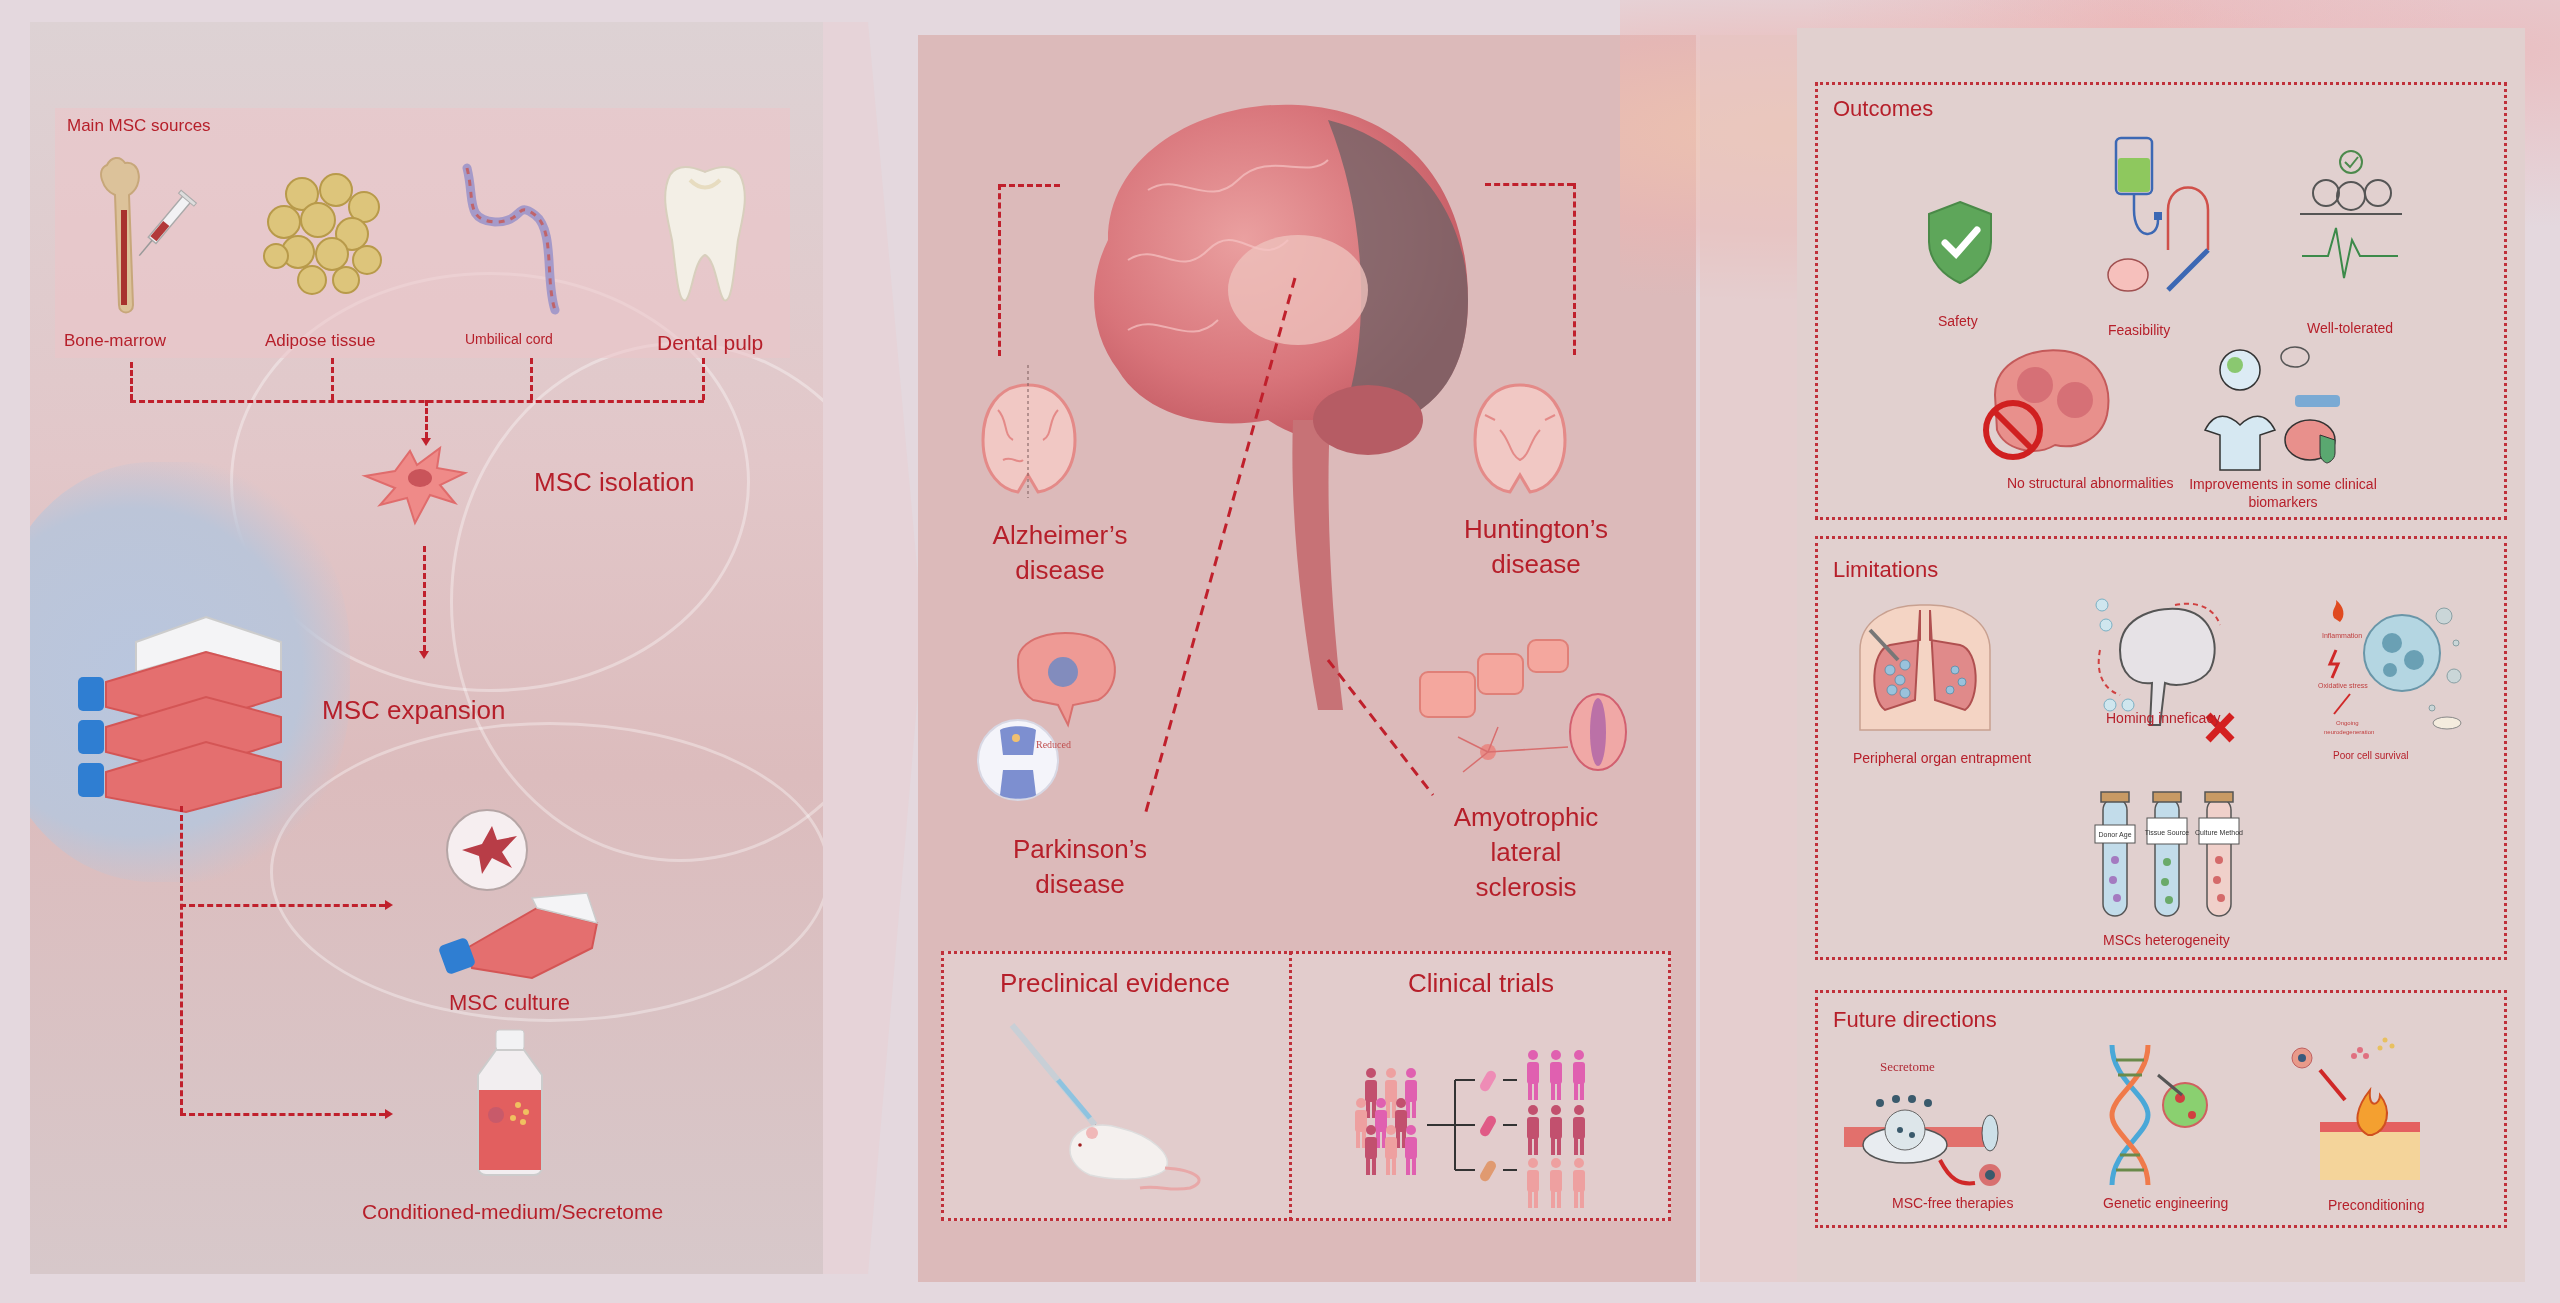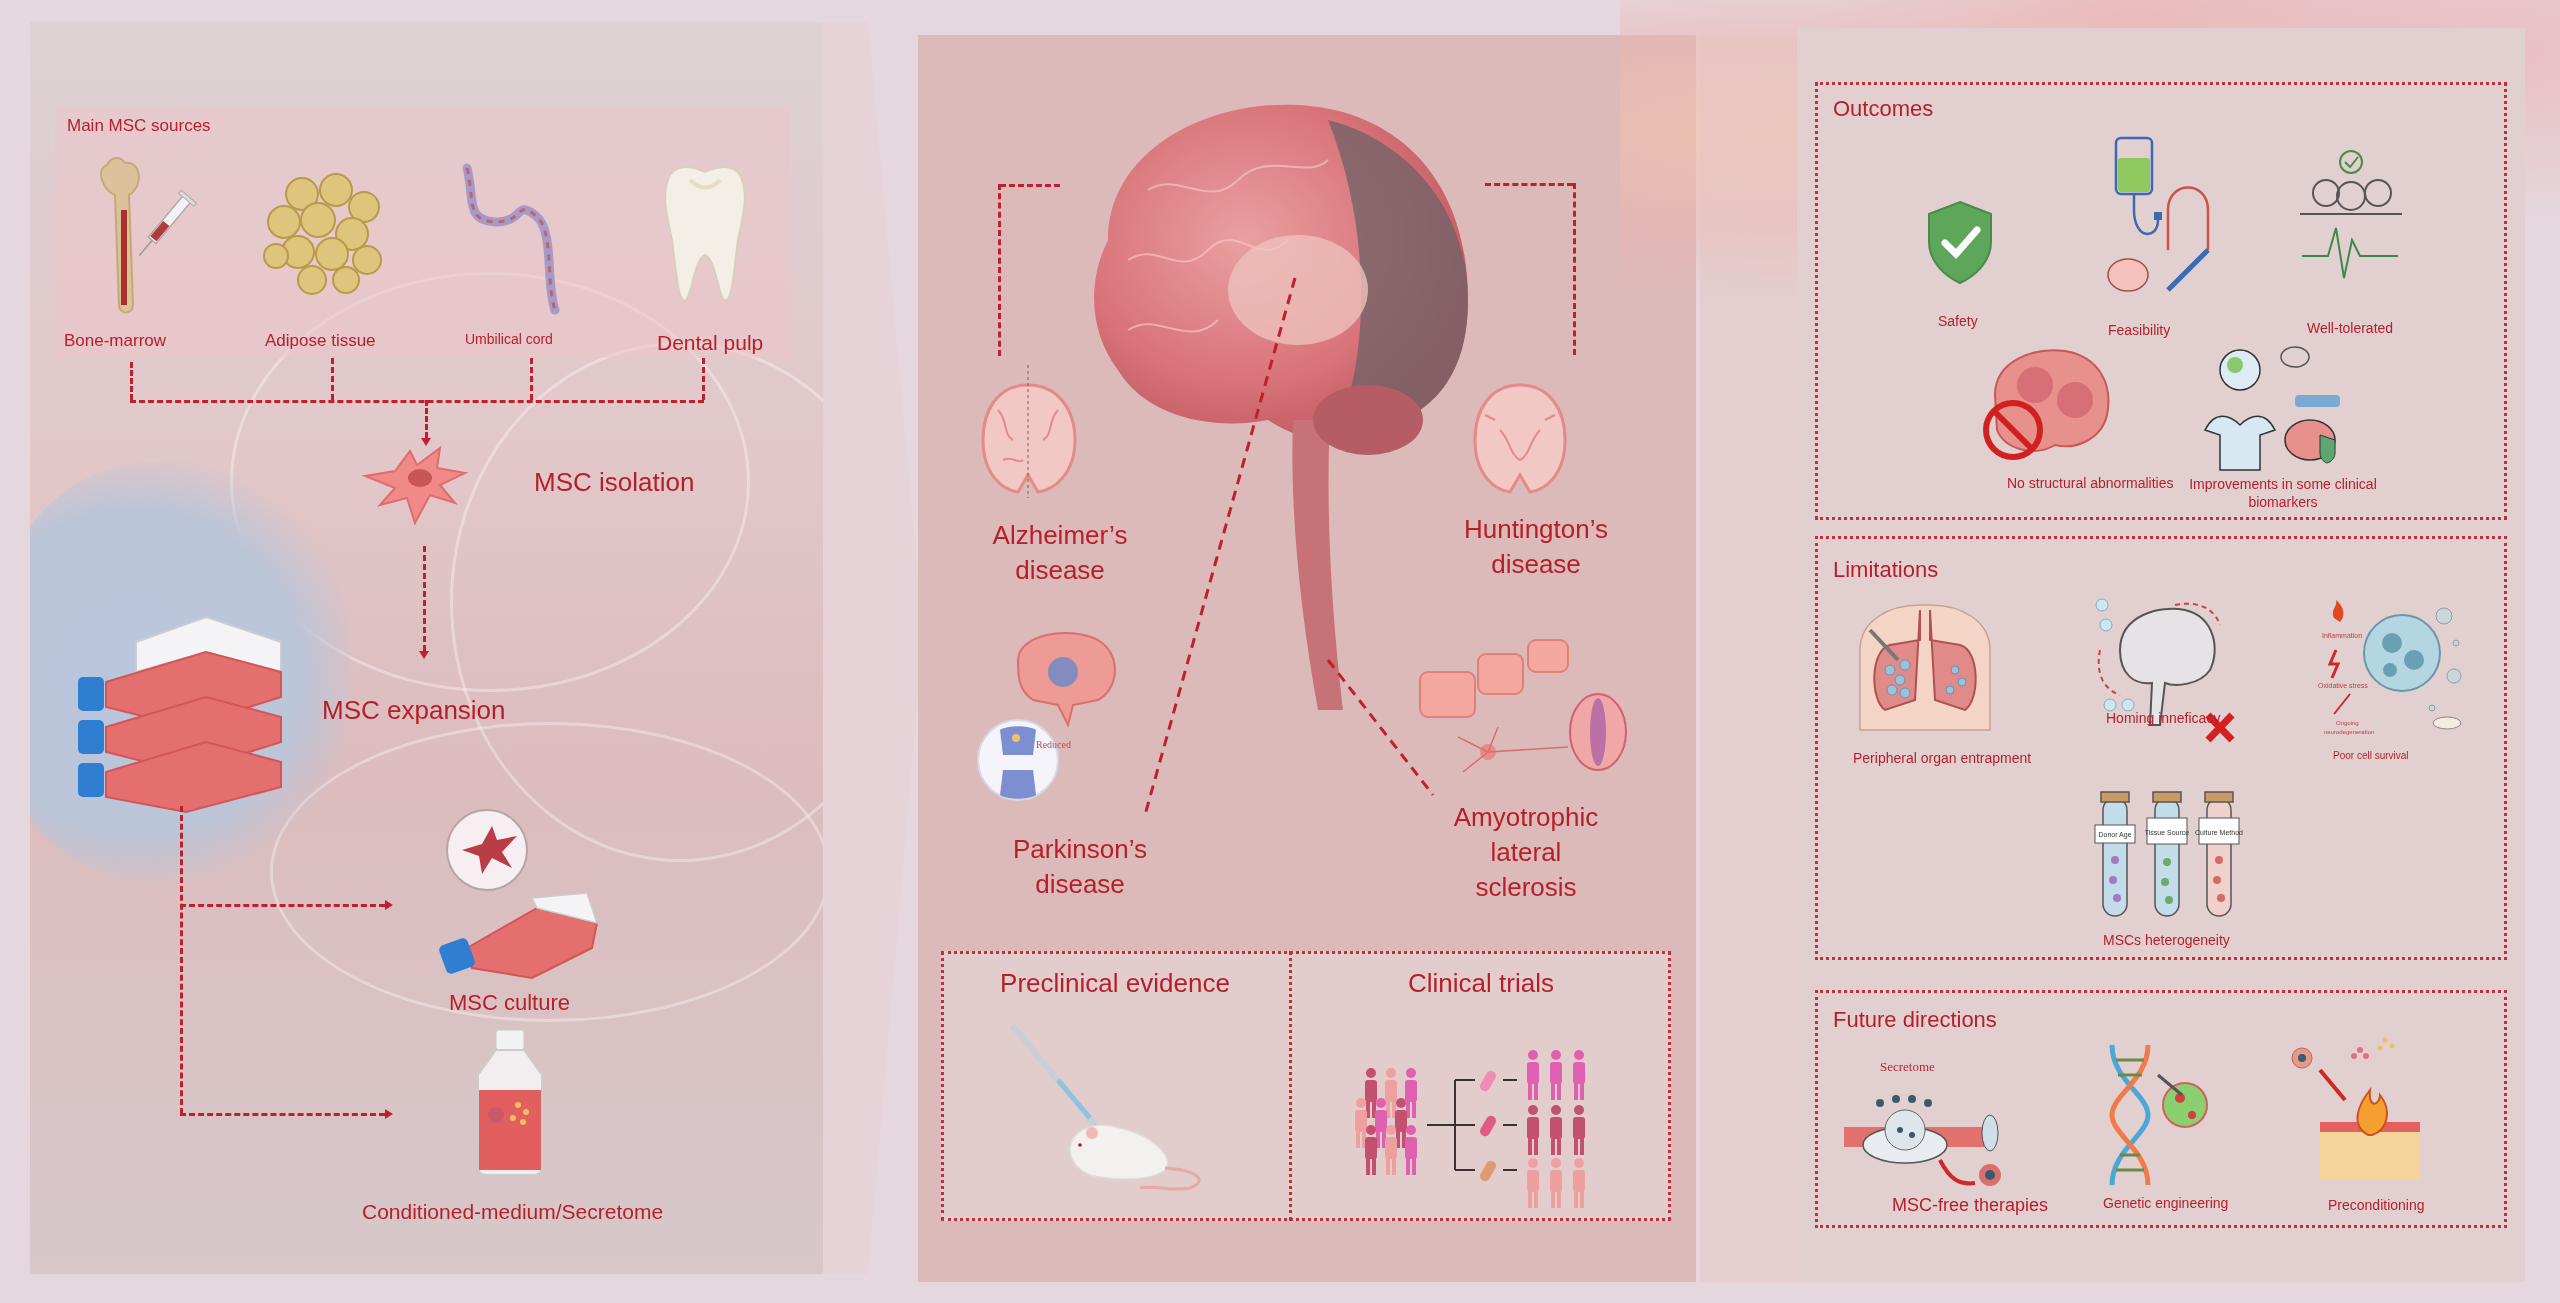--- a/index.html
+++ b/index.html
@@ -552,21 +552,21 @@
         <circle cx="72" cy="44" r="4"></circle>
         <circle cx="88" cy="48" r="4"></circle>
         <circle cx="60" cy="75" r="3"></circle>
         <circle cx="72" cy="80" r="3"></circle>
       </g>
     <ellipse cx="150" cy="78" rx="8" ry="18" fill="#cde0e8" stroke="#555"></ellipse>
     <path d="M100 105 C110 125 120 130 135 128" fill="none" stroke="#d02828" stroke-width="4"></path>
     <circle cx="150" cy="120" r="8" fill="#3a5a6c" stroke="#d87070" stroke-width="6"></circle>
   </svg>
 </div>
-<div class="txt" style="left:1892px;top:1195px;font-size:18px;">MSC-free therapies</div>
+<div class="txt" style="left:1892px;top:1195px;font-size:14px;">MSC-free therapies</div>
 
 <div class="icon" style="left:2100px;top:1040px;width:110px;height:150px;">
   <svg width="110" height="150" viewBox="0 0 110 150">
     <path d="M12 5 C12 40 48 55 48 75 C48 95 12 110 12 145" fill="none" stroke="#4aa8d8" stroke-width="5"></path>
     <path d="M48 5 C48 40 12 55 12 75 C12 95 48 110 48 145" fill="none" stroke="#f07a4a" stroke-width="5"></path>
     <g stroke="#6a8a4a" stroke-width="3">
         <line x1="16" y1="20" x2="44" y2="20"></line>
         <line x1="18" y1="35" x2="42" y2="35"></line>
         <line x1="20" y1="115" x2="40" y2="115"></line>
         <line x1="16" y1="130" x2="44" y2="130"></line>

